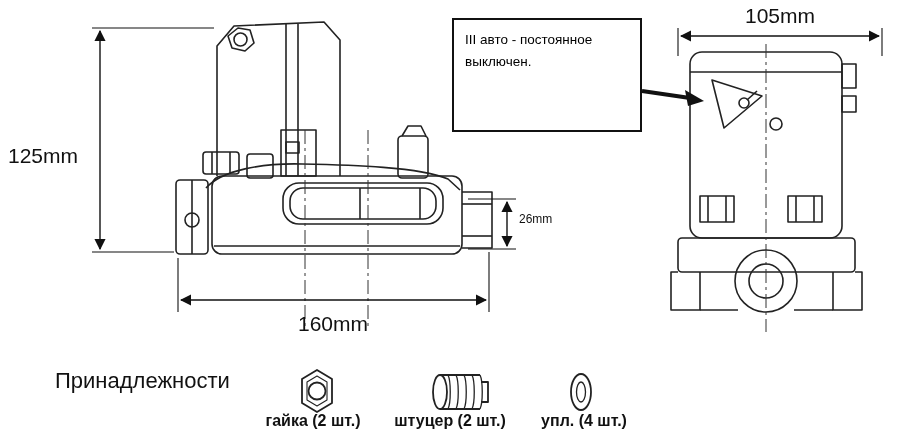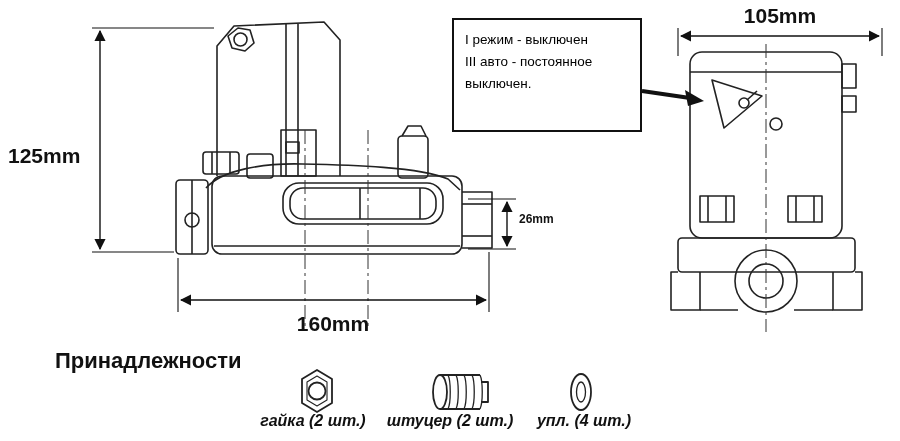--- a/index.html
+++ b/index.html
@@ -4,31 +4,31 @@
 <style>
   * { margin: 0; padding: 0; box-sizing: border-box; }
   html, body { background: #ffffff; }
   body {
     width: 900px; height: 441px;
     font-family: "Liberation Sans", sans-serif;
     color: #111;
   }
   .stage { position: relative; width: 900px; height: 441px; background: #fff; overflow: hidden; }
   .stage > svg { position: absolute; left: 0; top: 0; }
-  .label { position: absolute; font-weight: 700; color: #111; white-space: nowrap; }
+  .label { position: absolute; font-weight: 400; color: #111; white-space: nowrap; }
   .dim { font-size: 21px; }
   .dim-center { text-align: center; }
   .callout {
     position: absolute; left: 452px; top: 18px; width: 190px; min-height: 114px;
     background: #fff; border: 2px solid #111;
     padding: 9px 11px 8px 11px;
     font-size: 13.5px; line-height: 22px; font-weight: 400; color: #000;
   }
-  .acc-title { left: 55px; top: 348px; font-size: 22px; }
-  .acc-label { position: absolute; top: 412px; font-weight: 700; font-size: 16px; text-align: center; white-space: nowrap; font-style: italic; }
+  .acc-title { left: 55px; top: 368px; font-size: 22px; }
+  .acc-label { position: absolute; top: 412px; font-weight: 700; font-size: 16px; text-align: center; white-space: nowrap; }
 </style>
 </head>
 <body>
 
 <div class="stage">
 
   <svg width="900" height="441" viewBox="0 0 900 441" aria-hidden="true">
     <defs>
       <marker id="arrow" viewBox="0 0 10 10" refX="9" refY="5" markerWidth="8" markerHeight="8" orient="auto-start-reverse">
         <path d="M0,0 L10,5 L0,10 z" fill="#111"></path>
@@ -159,21 +159,20 @@
 
   <div class="label dim" style="left:8px; top:144px;">125mm</div>
 
   <div class="label dim dim-center" style="left:248px; top:312px; width:170px;">160mm</div>
 
   <div class="label dim" style="left:519px; top:212px; font-size:12px;">26mm</div>
 
   <div class="label dim dim-center" style="left:690px; top:4px; width:180px;">105mm</div>
 
   <div class="callout">
-    <div>I режим - выключен</div>
     <div>III авто - постоянное</div>
     <div>выключен.</div>
   </div>
 
   <div class="label acc-title">Принадлежности</div>
 
   <div class="acc-label" style="left:246px; width:134px;">гайка (2 шт.)</div>
 
   <div class="acc-label" style="left:374px; width:152px;">штуцер (2 шт.)</div>
 

